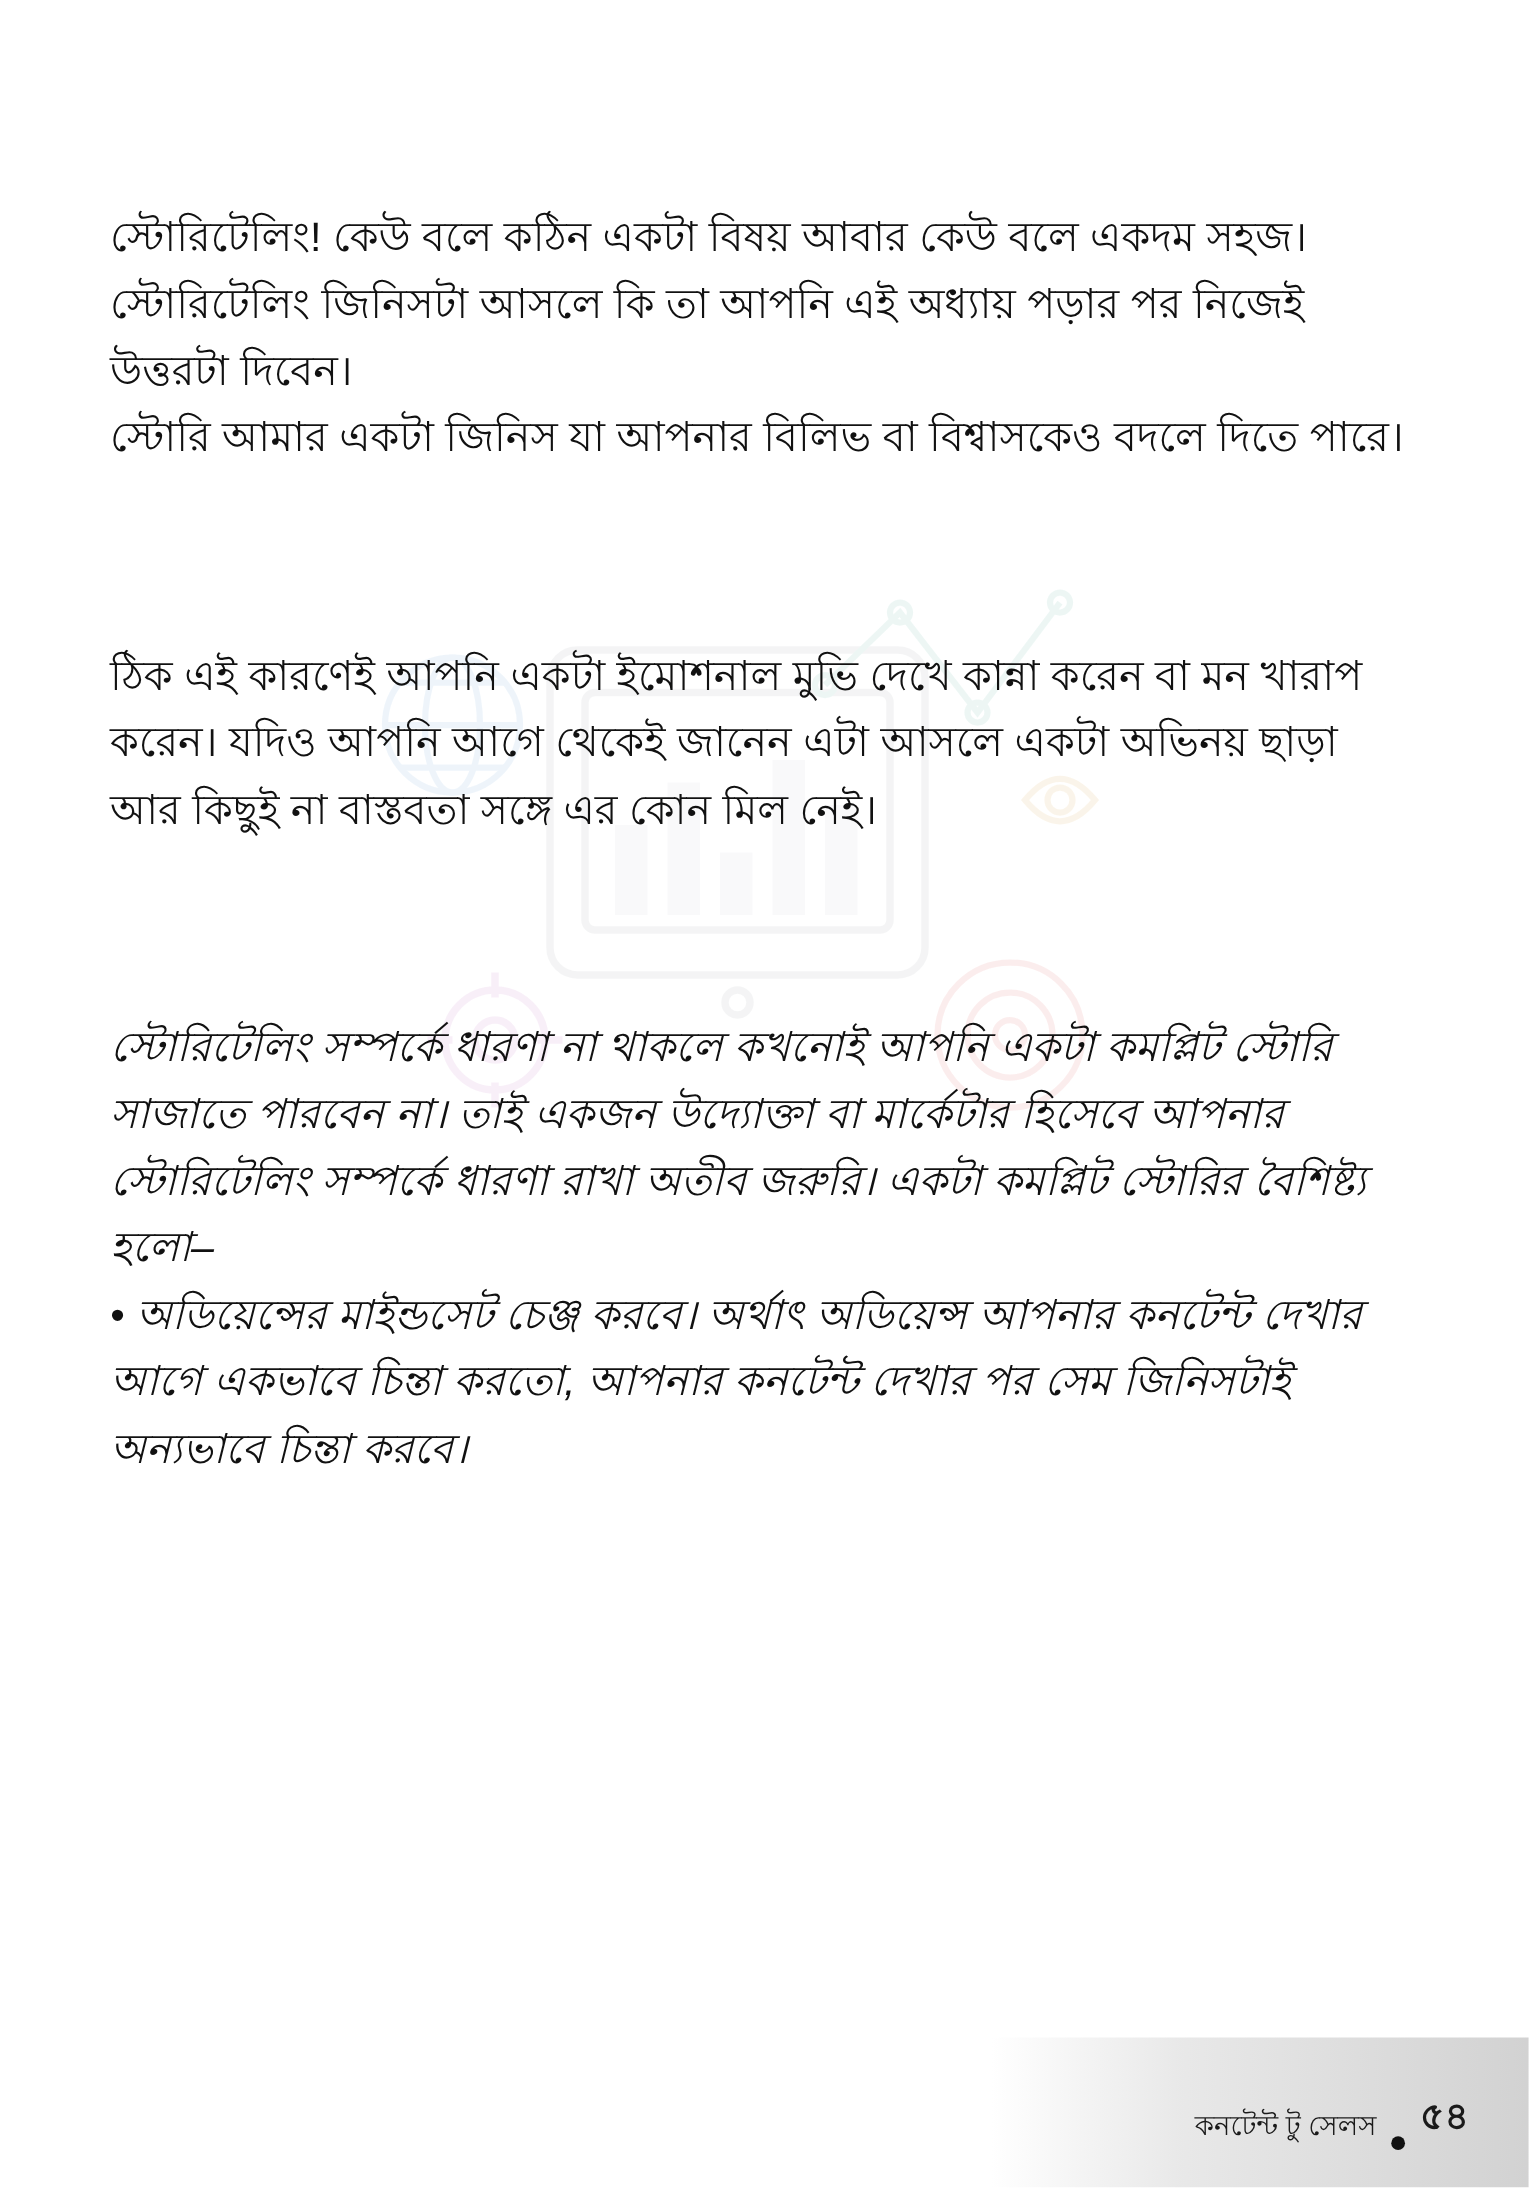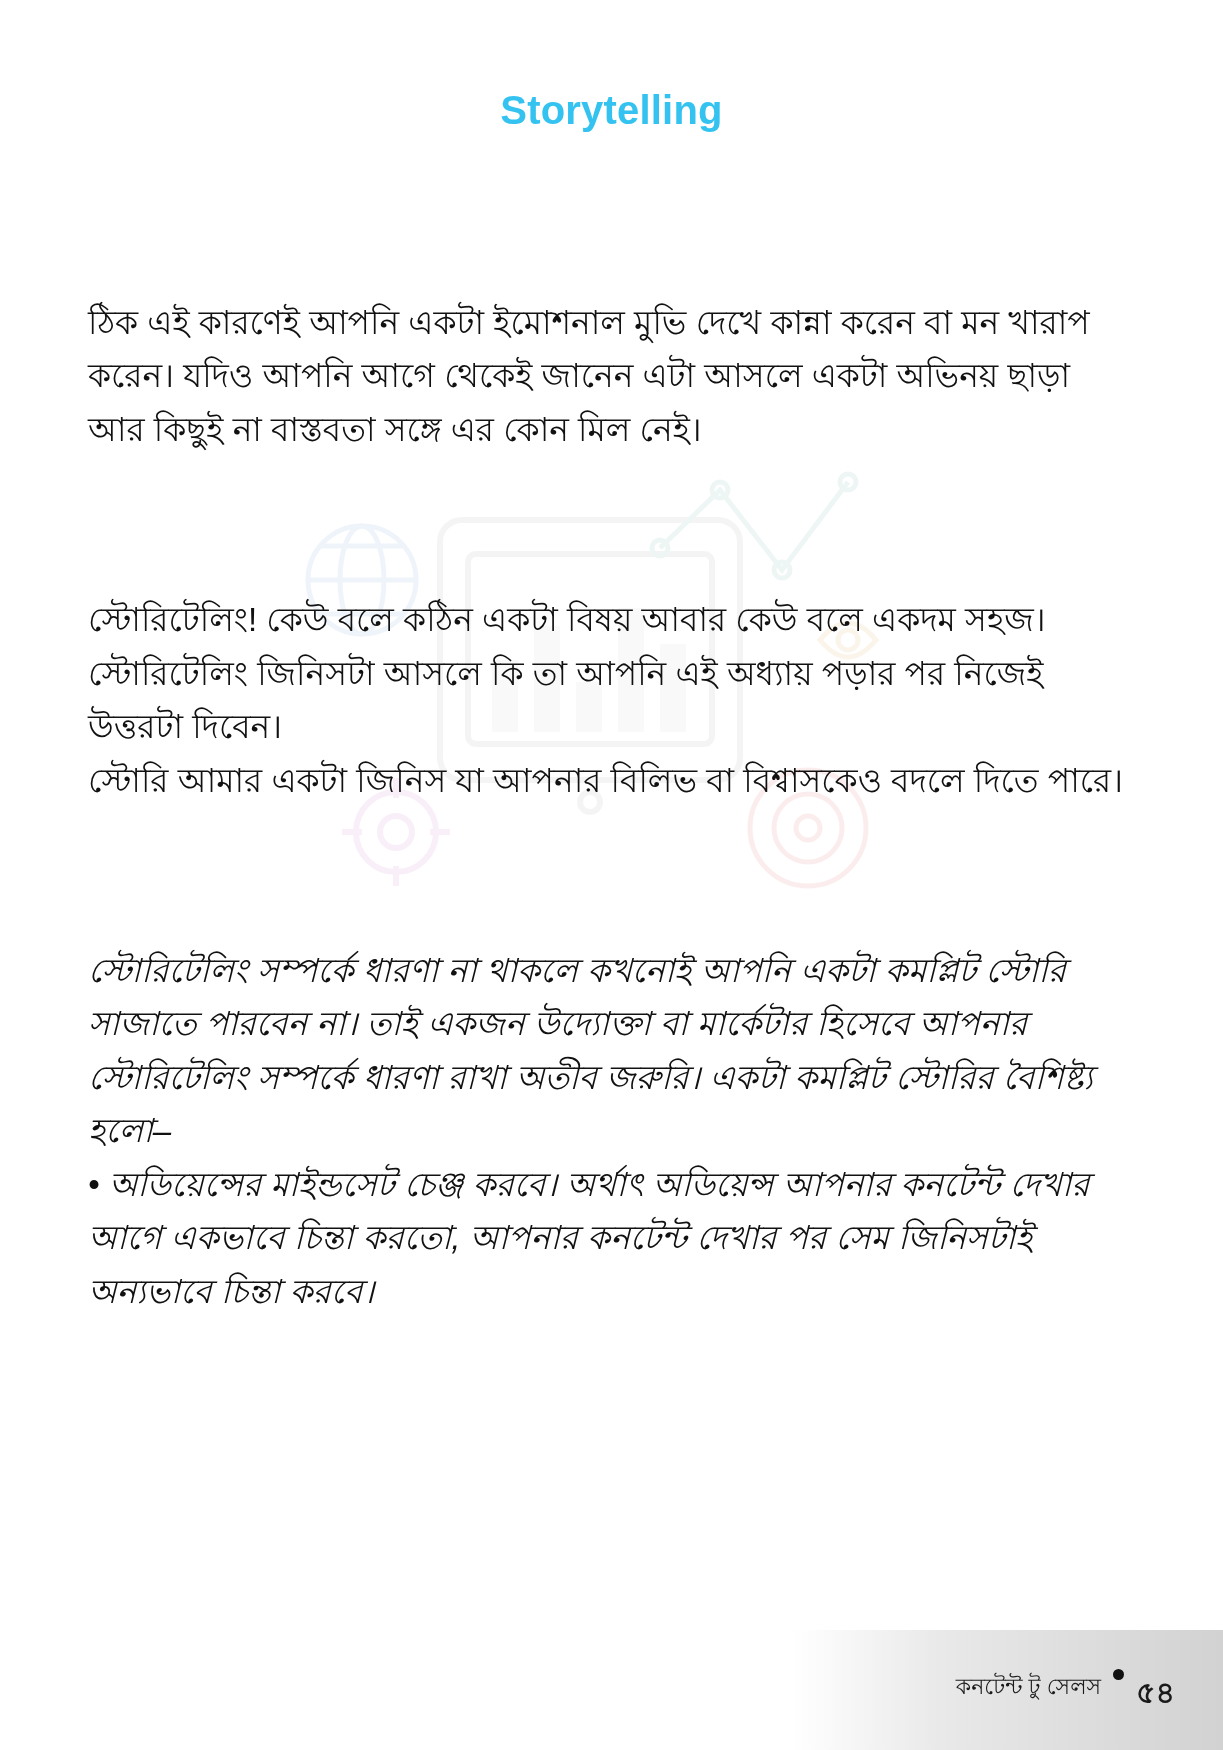--- a/index.html
+++ b/index.html
@@ -79,21 +79,21 @@
     width: 430px;
     height: 120px;
     background: linear-gradient(to right, rgba(220,220,220,0) 0%, rgba(214,214,214,0.55) 35%, rgba(205,205,205,0.9) 100%);
     z-index: 3;
   }
   .footer-inner {
     position: absolute;
     right: 48px;
     bottom: 30px;
     display: flex;
-    align-items: flex-start;
+    align-items: flex-end;
     gap: 12px;
     color: #1a1a1a;
     font-size: 22px;
   }
   .footer-dot {
     width: 11px;
     height: 11px;
     border-radius: 50%;
     background: #111111;
     display: inline-block;
@@ -148,27 +148,26 @@
       <line x1="42" y1="402" x2="62" y2="402"></line>
       <line x1="130" y1="402" x2="150" y2="402"></line>
     </g>
     <g fill="none" stroke="#d9a03b" stroke-width="5">
       <path d="M520 210 q28 -34 56 0 q-28 34 -56 0 z"></path>
       <circle cx="548" cy="210" r="10"></circle>
     </g>
   </svg>
 
   <div class="content">
-    <h1 class="page-title">Storytelling</h1>
 
     <div class="body-text">
-      <p class="para">ঠিক এই কারণেই আপনি একটা ইমোশনাল মুভি দেখে কান্না করেন বা মন খারাপ করেন। যদিও আপনি আগে থেকেই জানেন এটা আসলে একটা অভিনয় ছাড়া আর কিছুই না বাস্তবতা সঙ্গে এর কোন মিল নেই।</p>
       <p class="para">স্টোরিটেলিং! কেউ বলে কঠিন একটা বিষয় আবার কেউ বলে একদম সহজ।
 স্টোরিটেলিং জিনিসটা আসলে কি তা আপনি এই অধ্যায় পড়ার পর নিজেই উত্তরটা দিবেন।
 স্টোরি আমার একটা জিনিস যা আপনার বিলিভ বা বিশ্বাসকেও বদলে দিতে পারে।</p>
+      <p class="para">ঠিক এই কারণেই আপনি একটা ইমোশনাল মুভি দেখে কান্না করেন বা মন খারাপ করেন। যদিও আপনি আগে থেকেই জানেন এটা আসলে একটা অভিনয় ছাড়া আর কিছুই না বাস্তবতা সঙ্গে এর কোন মিল নেই।</p>
       <p class="para">স্টোরিটেলিং সম্পর্কে ধারণা না থাকলে কখনোই আপনি একটা কমপ্লিট স্টোরি সাজাতে পারবেন না। তাই একজন উদ্যোক্তা বা মার্কেটার হিসেবে আপনার স্টোরিটেলিং সম্পর্কে ধারণা রাখা অতীব জরুরি। একটা কমপ্লিট স্টোরির বৈশিষ্ট্য হলো–
 • অডিয়েন্সের মাইন্ডসেট চেঞ্জ করবে। অর্থাৎ অডিয়েন্স আপনার কনটেন্ট দেখার আগে একভাবে চিন্তা করতো, আপনার কনটেন্ট দেখার পর সেম জিনিসটাই অন্যভাবে চিন্তা করবে।</p>
     </div>
   </div>
 
   <div class="footer">
     <div class="footer-inner">
       <span>কনটেন্ট টু সেলস</span>
       <span class="footer-dot"></span>
       <span class="footer-page">৫৪</span>

